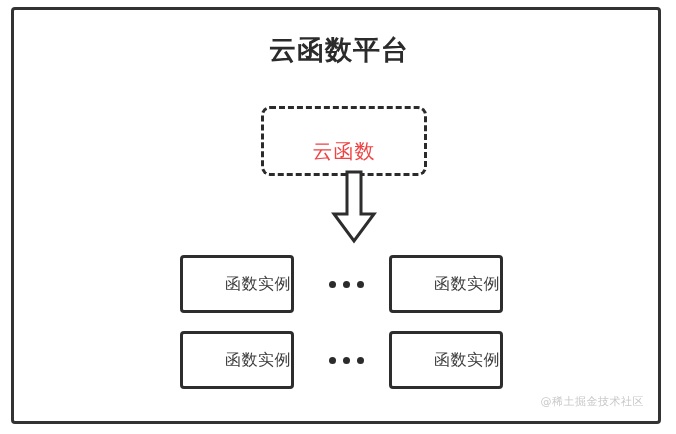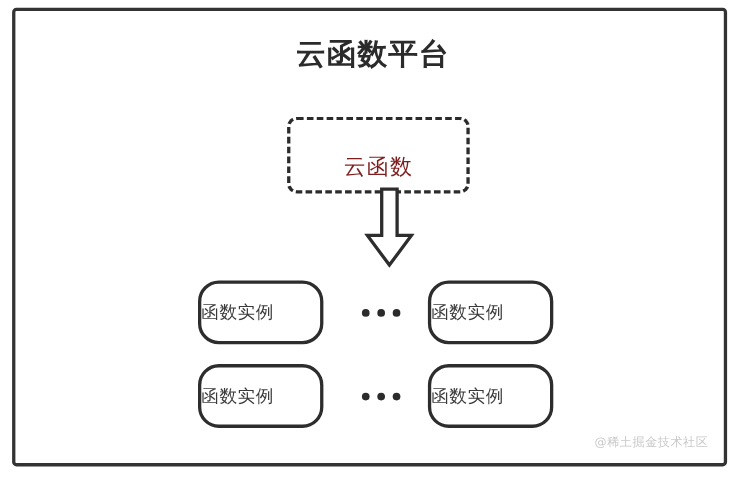--- a/index.html
+++ b/index.html
@@ -60,21 +60,21 @@
     box-sizing: border-box;
     border: 3px dashed #2b2b2b;
     border-radius: 9px;
     background: #ffffff;
     display: flex;
     align-items: center;
     justify-content: center;
   }
   .cloud-fn-label {
     font-size: 20px;
-    color: #7f1d1d;
+    color: #ef4444;
     letter-spacing: 1px;
     line-height: 1;
     margin-top: 20px;
   }
 
   
   .arrow-wrap {
     position: absolute;
     left: 317px;
     top: 160px;
@@ -92,25 +92,25 @@
   .inst-row.row-1 { top: 245px; }
   .inst-row.row-2 { top: 321px; }
 
   .inst-box {
     position: absolute;
     top: 0;
     width: 114px;
     height: 58px;
     box-sizing: border-box;
     border: 3px solid #2d2d2d;
-    border-radius: 19px;
+    border-radius: 4px;
     background: #ffffff;
     display: flex;
     align-items: center;
-    justify-content: flex-start;
+    justify-content: flex-end;
   }
   .inst-box.left  { left: 166px; }
   .inst-box.right { left: 375px; }
 
   .inst-label {
     font-size: 16px;
     color: #3a3a3a;
     letter-spacing: 0.5px;
     line-height: 1;
   }

